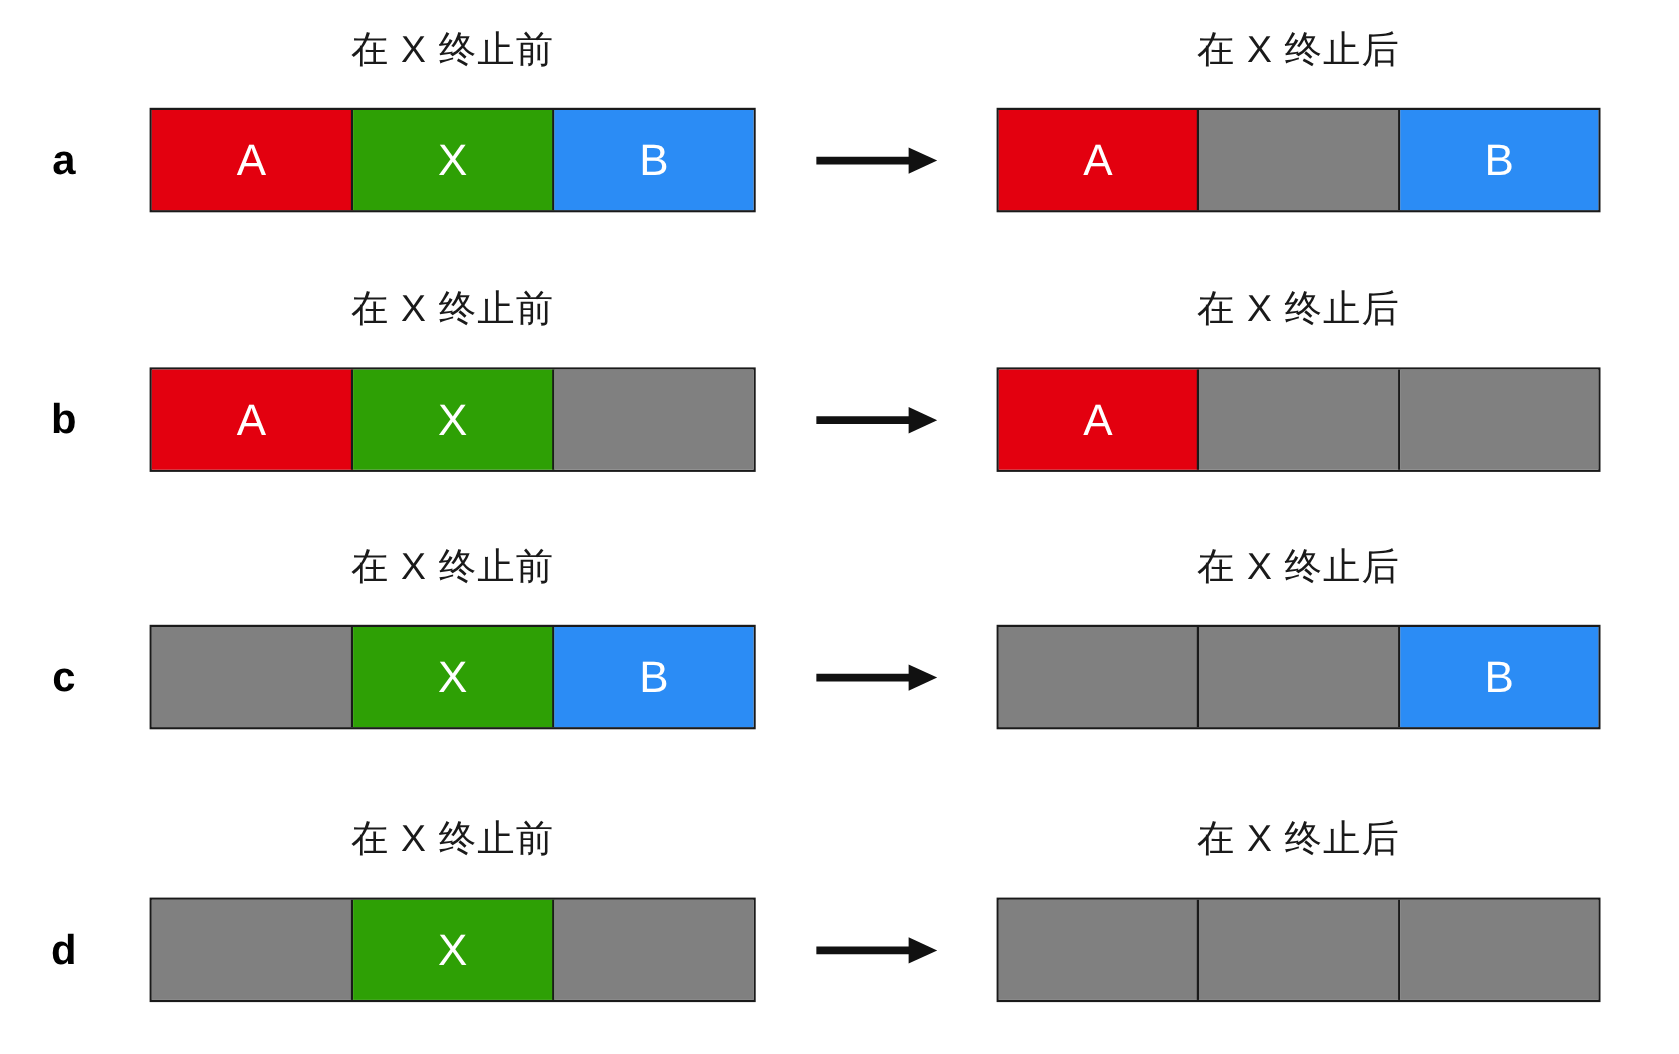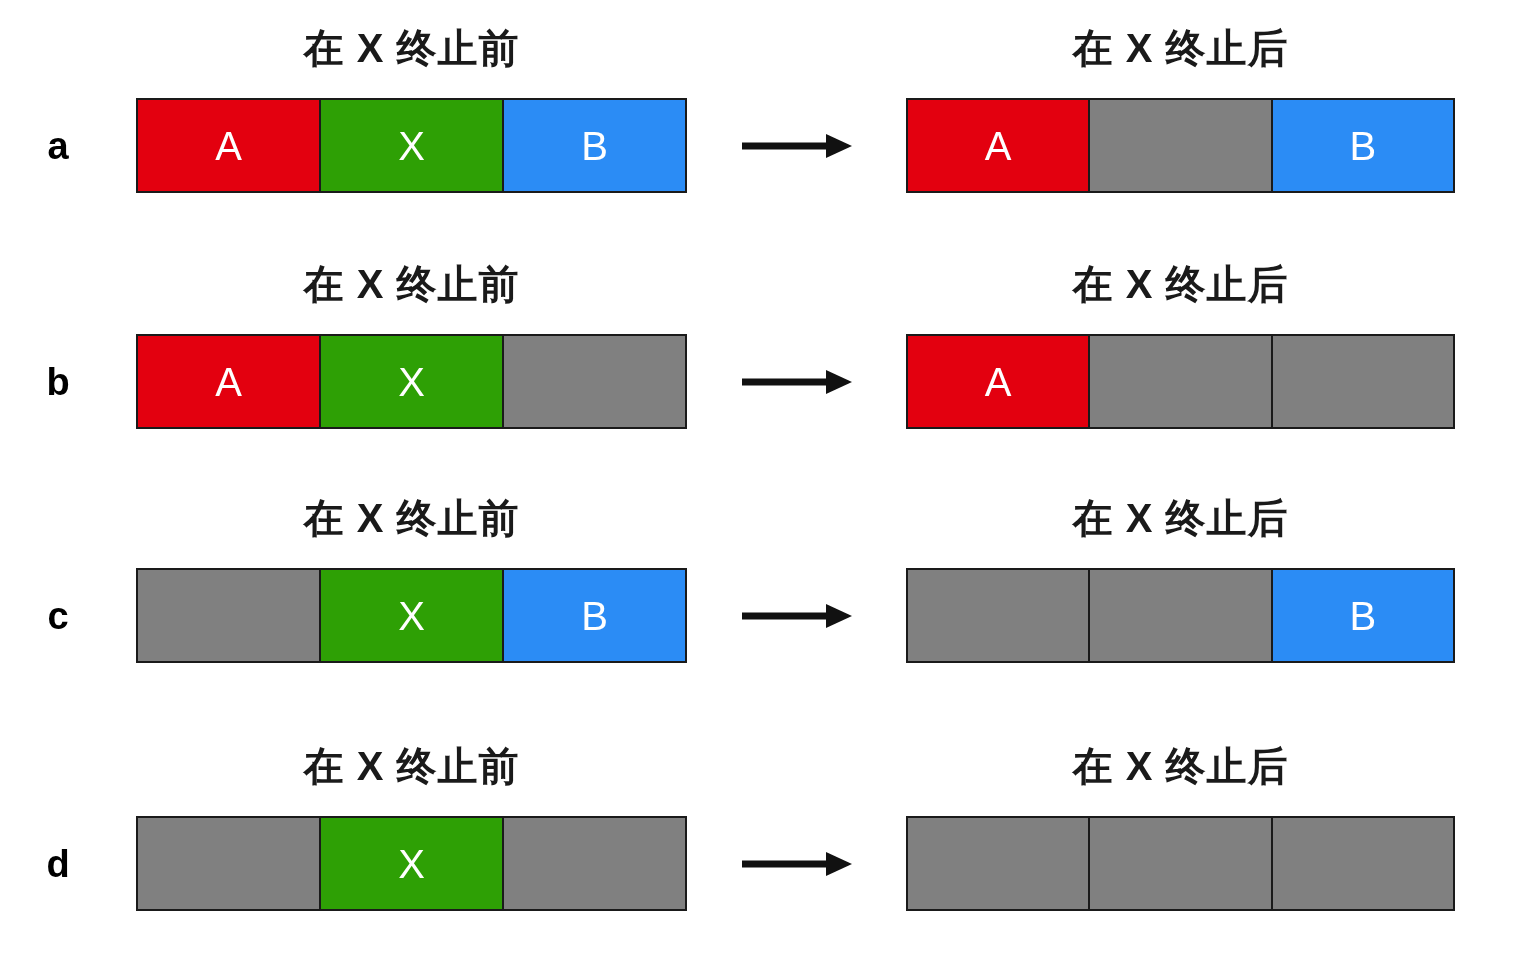--- a/index.html
+++ b/index.html
@@ -35,22 +35,22 @@
     font-weight: 700;
     line-height: 1;
     color: #000000;
     user-select: none;
   }
 
   
   .caption {
     position: absolute;
     text-align: center;
-    font-size: 40px;
-    font-weight: 700;
+    font-size: 34px;
+    font-weight: 400;
     line-height: 1;
     color: #1a1a1a;
     white-space: nowrap;
     letter-spacing: 1px;
   }
 
   
   .bar {
     position: absolute;
     display: flex;

